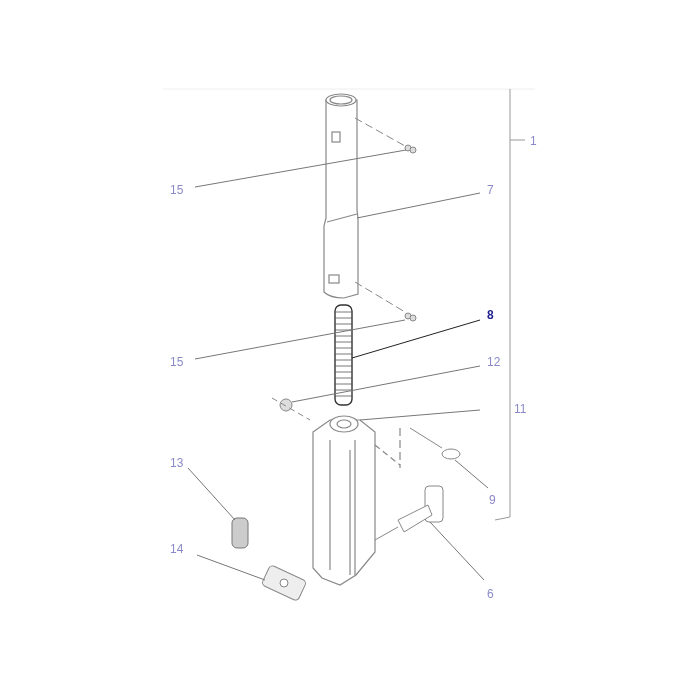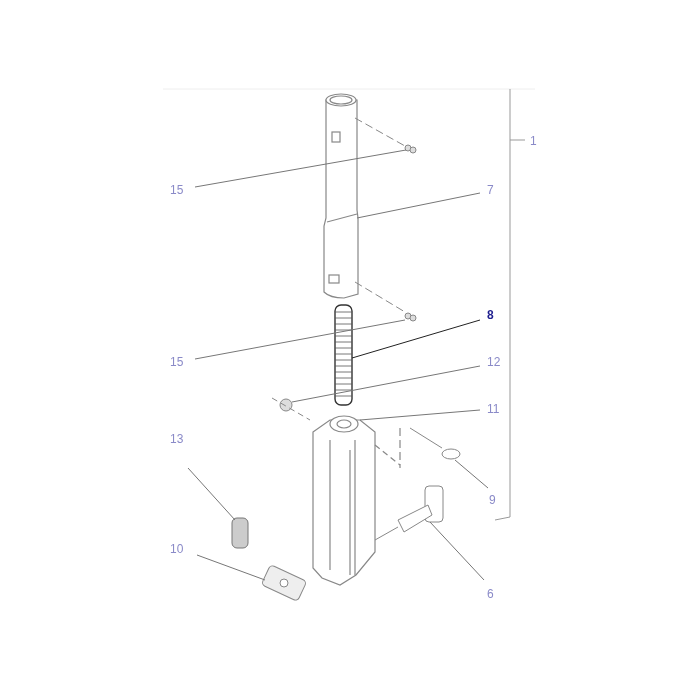--- a/index.html
+++ b/index.html
@@ -107,17 +107,17 @@
     <line x1="430" y1="522" x2="484" y2="580"></line>
   </g>
 </svg>
 
 <div class="label" style="left:530px;top:134px">1</div>
 <div class="label" style="left:487px;top:183px">7</div>
 <div class="label" style="left:170px;top:183px">15</div>
 <div class="label hl" style="left:487px;top:308px">8</div>
 <div class="label" style="left:170px;top:355px">15</div>
 <div class="label" style="left:487px;top:355px">12</div>
-<div class="label" style="left:487px;top:402px">11</div>
-<div class="label" style="left:170px;top:432px">13</div>
+<div class="label" style="left:514px;top:402px">11</div>
+<div class="label" style="left:170px;top:456px">13</div>
 <div class="label" style="left:489px;top:493px">9</div>
-<div class="label" style="left:170px;top:542px">10</div>
+<div class="label" style="left:170px;top:542px">14</div>
 <div class="label" style="left:487px;top:587px">6</div>
 
 </body></html>

